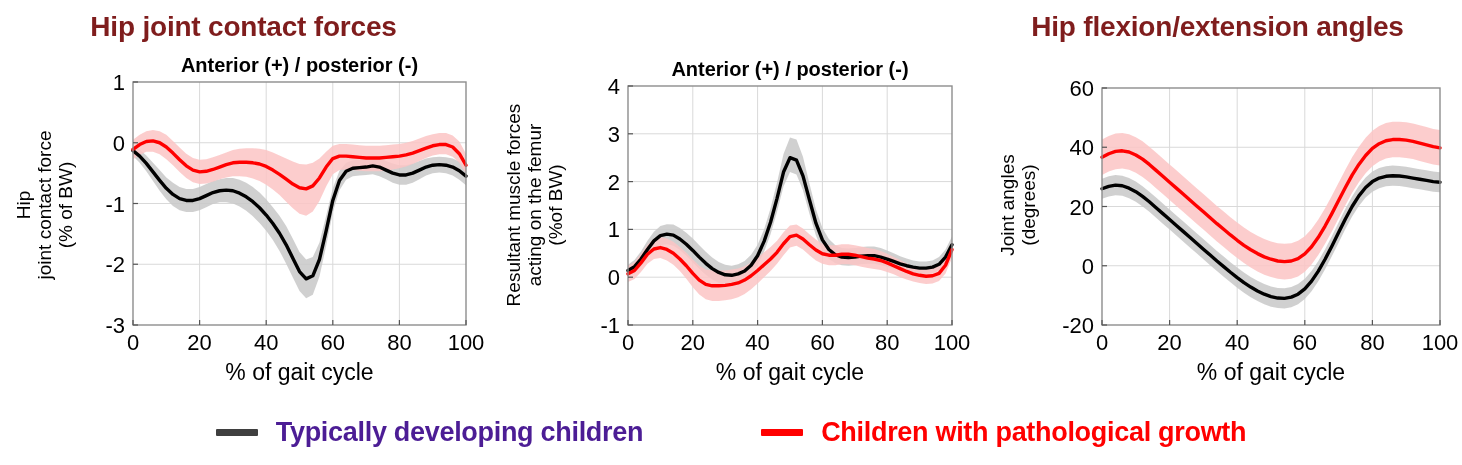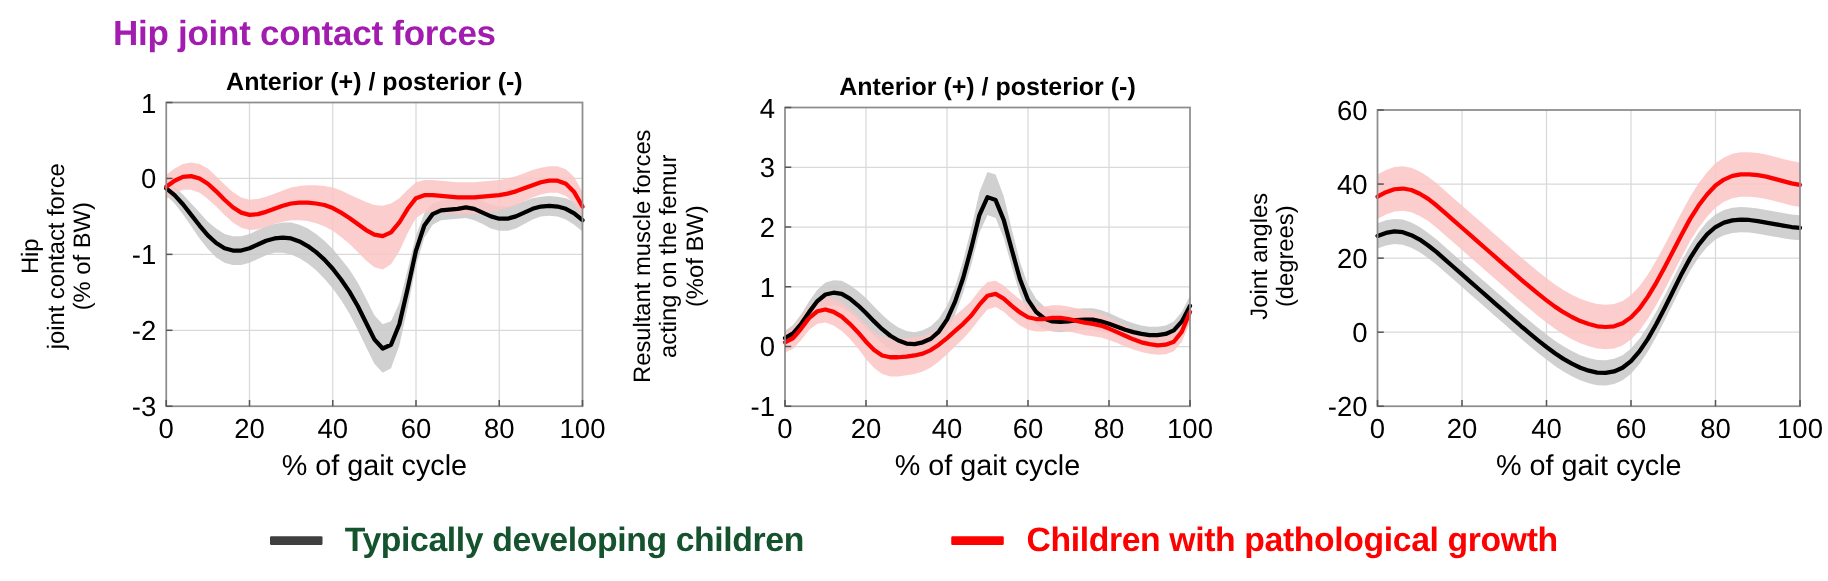--- a/index.html
+++ b/index.html
@@ -6,35 +6,35 @@
   body{
     width:1462px;height:465px;background:#ffffff;
     font-family:"Liberation Sans", sans-serif;
     overflow:hidden;position:relative;
   }
   .figure{position:relative;width:1462px;height:465px;}
   .panels{position:absolute;left:0;top:0;width:1462px;height:400px;display:flex;}
   .panel{position:relative;width:487px;height:400px;}
   .panel-title{
     position:absolute;top:6px;left:0;width:487px;text-align:center;
-    font-size:28px;font-weight:bold;color:#a21caf;line-height:1.06;
+    font-size:28px;font-weight:bold;color:#7f1d1d;line-height:1.06;
     letter-spacing:-0.2px;
   }
   .panel.p1 .panel-title{top:12px;}
   .panel.p2 .panel-title{top:12px;}
   .panel.p3 .panel-title{top:12px;}
   .chart-svg{position:absolute;left:0;top:0;}
   .legend{
     position:absolute;left:0;top:400px;width:1462px;height:65px;
     display:flex;align-items:center;justify-content:center;gap:118px;
   }
   .legend-item{display:flex;align-items:center;gap:18px;}
   .legend-swatch{display:block;width:42px;height:7px;border-radius:1px;}
   .legend-label{font-size:27px;font-weight:bold;letter-spacing:-0.3px;}
-  .legend-item.td .legend-label{color:#14532d;}
+  .legend-item.td .legend-label{color:#4c1d95;}
   .legend-item.pg .legend-label{color:#ff0000;}
   text{font-family:"Liberation Sans", sans-serif;}
 </style>
 </head>
 <body>
 
 <div class="figure">
 
   <div class="panels">
     <div class="panel p1">
@@ -125,20 +125,21 @@
           <text x="303" y="380" text-anchor="middle" font-size="23" fill="#000">% of gait cycle</text>
           <g transform="translate(47,205) rotate(-90)">
             <text x="0" y="-14" text-anchor="middle" font-size="19" fill="#000">Resultant muscle forces</text>
             <text x="0" y="7" text-anchor="middle" font-size="19" fill="#000">acting on the femur</text>
             <text x="0" y="28" text-anchor="middle" font-size="19" fill="#000">(%of BW)</text>
           </g>
           <text x="303" y="76" text-anchor="middle" font-size="20" font-weight="bold" fill="#000">Anterior (+) / posterior (-)</text>
         </svg>
     </div>
     <div class="panel p3">
+      <div class="panel-title">Hip flexion/extension angles</div>
       <svg class="chart-svg" width="487" height="400">
           <line x1="195.60000000000002" y1="88" x2="195.60000000000002" y2="325" stroke="#d9d9d9" stroke-width="1"></line>
           <line x1="263.20000000000005" y1="88" x2="263.20000000000005" y2="325" stroke="#d9d9d9" stroke-width="1"></line>
           <line x1="330.79999999999995" y1="88" x2="330.79999999999995" y2="325" stroke="#d9d9d9" stroke-width="1"></line>
           <line x1="398.40000000000003" y1="88" x2="398.40000000000003" y2="325" stroke="#d9d9d9" stroke-width="1"></line>
           <line x1="128" y1="265.75" x2="466" y2="265.75" stroke="#d9d9d9" stroke-width="1"></line>
           <line x1="128" y1="206.5" x2="466" y2="206.5" stroke="#d9d9d9" stroke-width="1"></line>
           <line x1="128" y1="147.25" x2="466" y2="147.25" stroke="#d9d9d9" stroke-width="1"></line>
           <path d="M128.00,178.65 L134.76,176.28 L141.52,175.10 L148.28,175.69 L155.04,178.06 L161.80,181.62 L168.56,186.36 L175.32,191.69 L182.08,197.61 L188.84,203.54 L195.60,209.46 L202.36,215.39 L209.12,221.31 L215.88,227.24 L222.64,233.16 L229.40,239.09 L236.16,245.01 L242.92,250.94 L249.68,256.57 L256.44,262.19 L263.20,267.53 L269.96,272.56 L276.72,277.01 L283.48,280.86 L290.24,284.12 L297.00,286.49 L303.76,287.97 L310.52,288.26 L317.28,287.08 L324.04,284.12 L330.80,278.78 L337.56,271.08 L344.32,261.01 L351.08,249.16 L357.84,236.13 L364.60,222.50 L371.36,208.87 L378.12,196.43 L384.88,185.76 L391.64,177.47 L398.40,171.54 L405.16,167.99 L411.92,166.21 L418.68,165.62 L425.44,165.91 L432.20,166.80 L438.96,167.99 L445.72,169.17 L452.48,170.36 L459.24,171.54 L466.00,172.13 L466.00,192.28 L459.24,191.69 L452.48,190.50 L445.72,189.32 L438.96,188.13 L432.20,186.95 L425.44,186.06 L418.68,185.76 L411.92,186.36 L405.16,188.13 L398.40,191.69 L391.64,197.61 L384.88,205.91 L378.12,216.57 L371.36,229.01 L364.60,242.64 L357.84,256.27 L351.08,269.31 L344.32,281.15 L337.56,291.23 L330.80,298.93 L324.04,304.26 L317.28,307.23 L310.52,308.41 L303.76,308.11 L297.00,306.63 L290.24,304.26 L283.48,301.00 L276.72,297.15 L269.96,292.71 L263.20,287.67 L256.44,282.34 L249.68,276.71 L242.92,271.08 L236.16,265.16 L229.40,259.23 L222.64,253.31 L215.88,247.38 L209.12,241.46 L202.36,235.53 L195.60,229.61 L188.84,223.68 L182.08,217.76 L175.32,211.83 L168.56,206.50 L161.80,201.76 L155.04,198.21 L148.28,195.83 L141.52,195.24 L134.76,196.43 L128.00,198.80 Z" fill="#c8c8c8" fill-opacity="0.85" stroke="none"></path>
           <path d="M128.00,139.55 L134.76,135.99 L141.52,133.62 L148.28,133.03 L155.04,134.21 L161.80,137.18 L168.56,141.32 L175.32,146.66 L182.08,152.58 L188.84,158.51 L195.60,164.43 L202.36,170.36 L209.12,176.28 L215.88,182.21 L222.64,188.13 L229.40,194.06 L236.16,199.98 L242.92,205.91 L249.68,211.54 L256.44,217.17 L263.20,222.50 L269.96,227.53 L276.72,231.98 L283.48,235.83 L290.24,239.09 L297.00,241.46 L303.76,243.24 L310.52,243.83 L317.28,243.24 L324.04,240.87 L330.80,236.13 L337.56,229.01 L344.32,219.53 L351.08,208.28 L357.84,195.83 L364.60,182.80 L371.36,169.76 L378.12,157.32 L384.88,146.66 L391.64,137.77 L398.40,130.66 L405.16,125.92 L411.92,122.96 L418.68,121.77 L425.44,121.77 L432.20,122.36 L438.96,123.55 L445.72,125.33 L452.48,127.11 L459.24,128.88 L466.00,130.07 L466.00,165.62 L459.24,164.43 L452.48,162.66 L445.72,160.88 L438.96,159.10 L432.20,157.92 L425.44,157.32 L418.68,157.32 L411.92,158.51 L405.16,161.47 L398.40,166.21 L391.64,173.32 L384.88,182.21 L378.12,192.87 L371.36,205.31 L364.60,218.35 L357.84,231.38 L351.08,243.83 L344.32,255.08 L337.56,264.56 L330.80,271.68 L324.04,276.42 L317.28,278.78 L310.52,279.38 L303.76,278.78 L297.00,277.01 L290.24,274.64 L283.48,271.38 L276.72,267.53 L269.96,263.08 L263.20,258.05 L256.44,252.72 L249.68,247.09 L242.92,241.46 L236.16,235.53 L229.40,229.61 L222.64,223.68 L215.88,217.76 L209.12,211.83 L202.36,205.91 L195.60,199.98 L188.84,194.06 L182.08,188.13 L175.32,182.21 L168.56,176.88 L161.80,172.73 L155.04,169.76 L148.28,168.58 L141.52,169.17 L134.76,171.54 L128.00,175.10 Z" fill="#fbc4c4" fill-opacity="0.85" stroke="none"></path>

